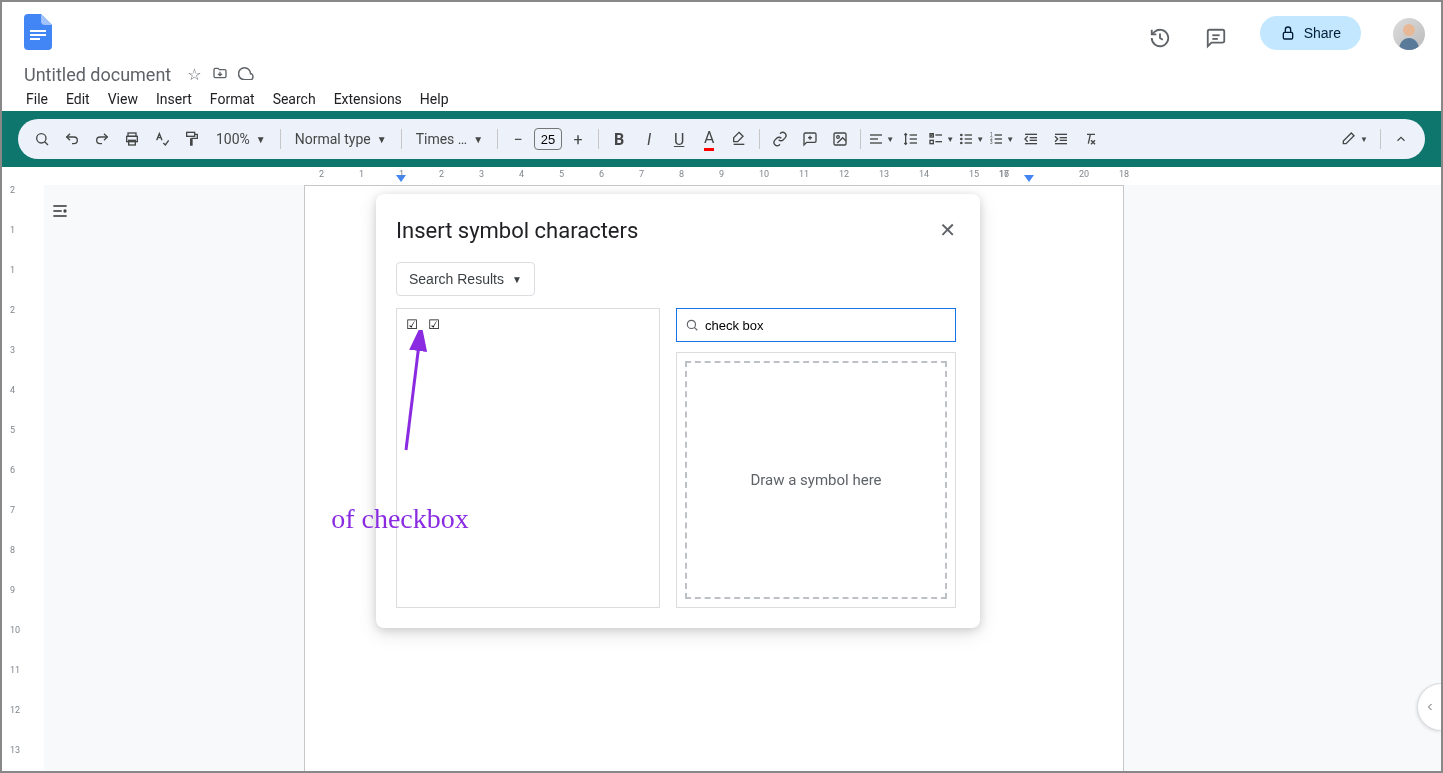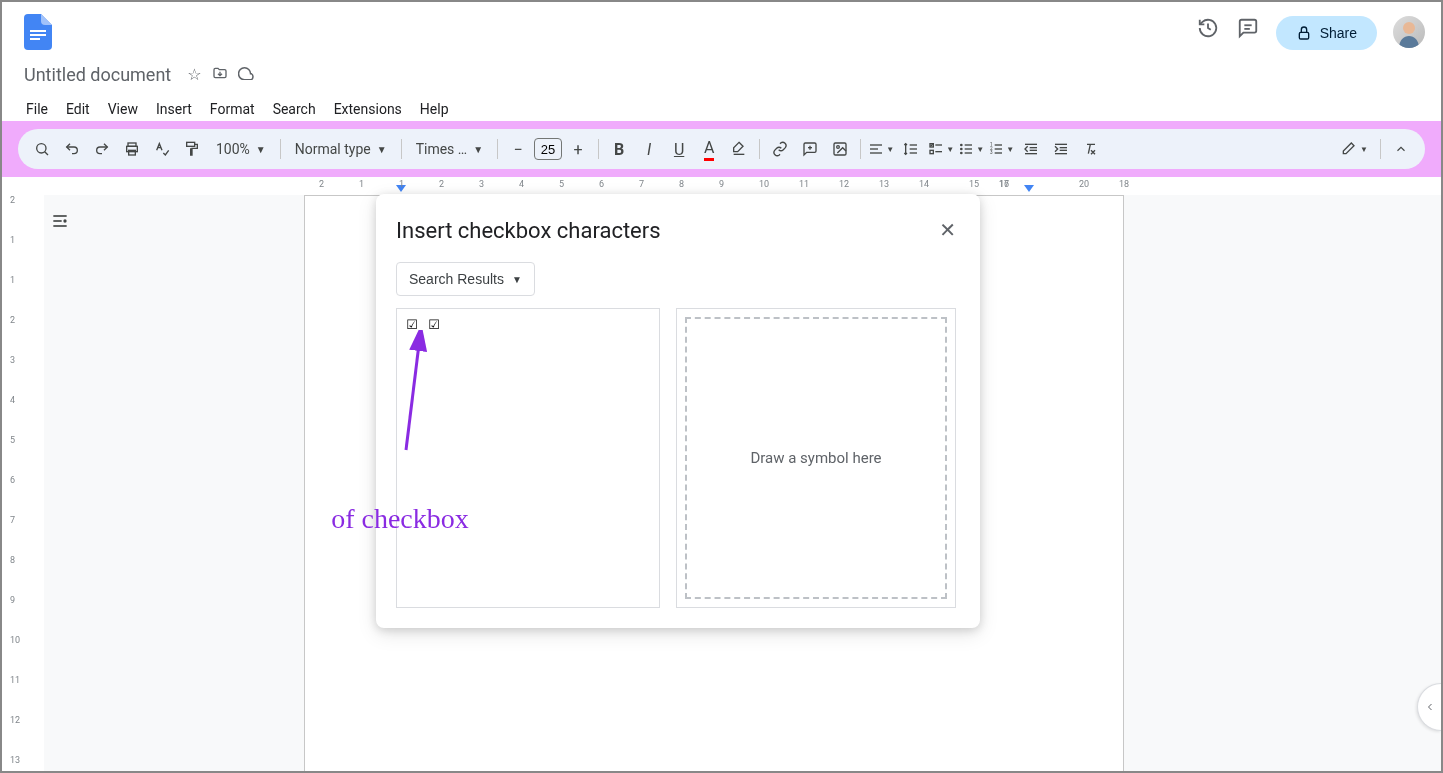--- a/index.html
+++ b/index.html
@@ -50,35 +50,35 @@
     .title-icons {
       display: flex;
       gap: 10px;
       color: #5f6368;
     }
     .title-icons span { cursor: pointer; font-size: 16px; }
     
     .menu-bar {
       display: flex;
       gap: 2px;
-      margin-top: 10px;
+      margin-top: 0;
       justify-content: space-between;
     }
     .menu-item {
       padding: 4px 8px;
       font-size: 14px;
       color: #202124;
       cursor: pointer;
       border-radius: 4px;
     }
     
     .header-right {
       display: flex;
-      align-items: flex-start;
-      gap: 16px;
+      align-items: flex-end;
+      gap: 32px;
       padding-top: 8px;
     }
     .header-icon {
       width: 24px;
       height: 24px;
       color: #5f6368;
       cursor: pointer;
       display: flex;
       align-items: center;
       justify-content: center;
@@ -100,21 +100,21 @@
       width: 32px;
       height: 32px;
       border-radius: 50%;
       background: linear-gradient(135deg, #ddd 0%, #bbb 100%);
       overflow: hidden;
     }
     
     
     .toolbar-wrap {
       padding: 8px 16px;
-      background: #f0abfc;
+      background: #0f766e;
     }
     .toolbar {
       background: #edf2fa;
       border-radius: 24px;
       height: 40px;
       display: flex;
       align-items: center;
       padding: 0 10px;
       gap: 2px;
     }
@@ -682,33 +682,40 @@
         <line x1="4" y1="12" x2="14" y2="12"></line>
         <line x1="4" y1="18" x2="20" y2="18"></line>
         <circle cx="18" cy="12" r="1" fill="currentColor"></circle>
       </svg>
     </div>
   <div class="doc-page"></div>
 </div>
 
 <div class="dialog">
   <div class="dialog-header">
-    <div class="dialog-title">Insert checkbox characters</div>
+    <div class="dialog-title">Insert symbol characters</div>
     <div class="dialog-close">✕</div>
   </div>
   <button class="dropdown-btn">
     <span>Search Results</span>
     <span style="font-size:10px">▼</span>
   </button>
   <div class="dialog-body">
     <div class="results-panel">
       <div class="char-result">☑</div>
       <div class="char-result">☑</div>
     </div>
     <div class="right-panel">
+      <div class="search-box">
+        <svg width="14" height="14" viewBox="0 0 24 24" fill="none" stroke="#5f6368" stroke-width="2">
+            <circle cx="11" cy="11" r="7"></circle>
+            <line x1="21" y1="21" x2="16" y2="16"></line>
+          </svg>
+        <input value="check box" style="">
+      </div>
       <div class="draw-area">
         <div class="draw-inner">Draw a symbol here</div>
       </div>
     </div>
   </div>
 </div>
 
 <svg class="arrow-svg annotation" width="50" height="130">
   <defs>
       <marker id="ah" markerWidth="10" markerHeight="10" refX="5" refY="3" orient="auto">

